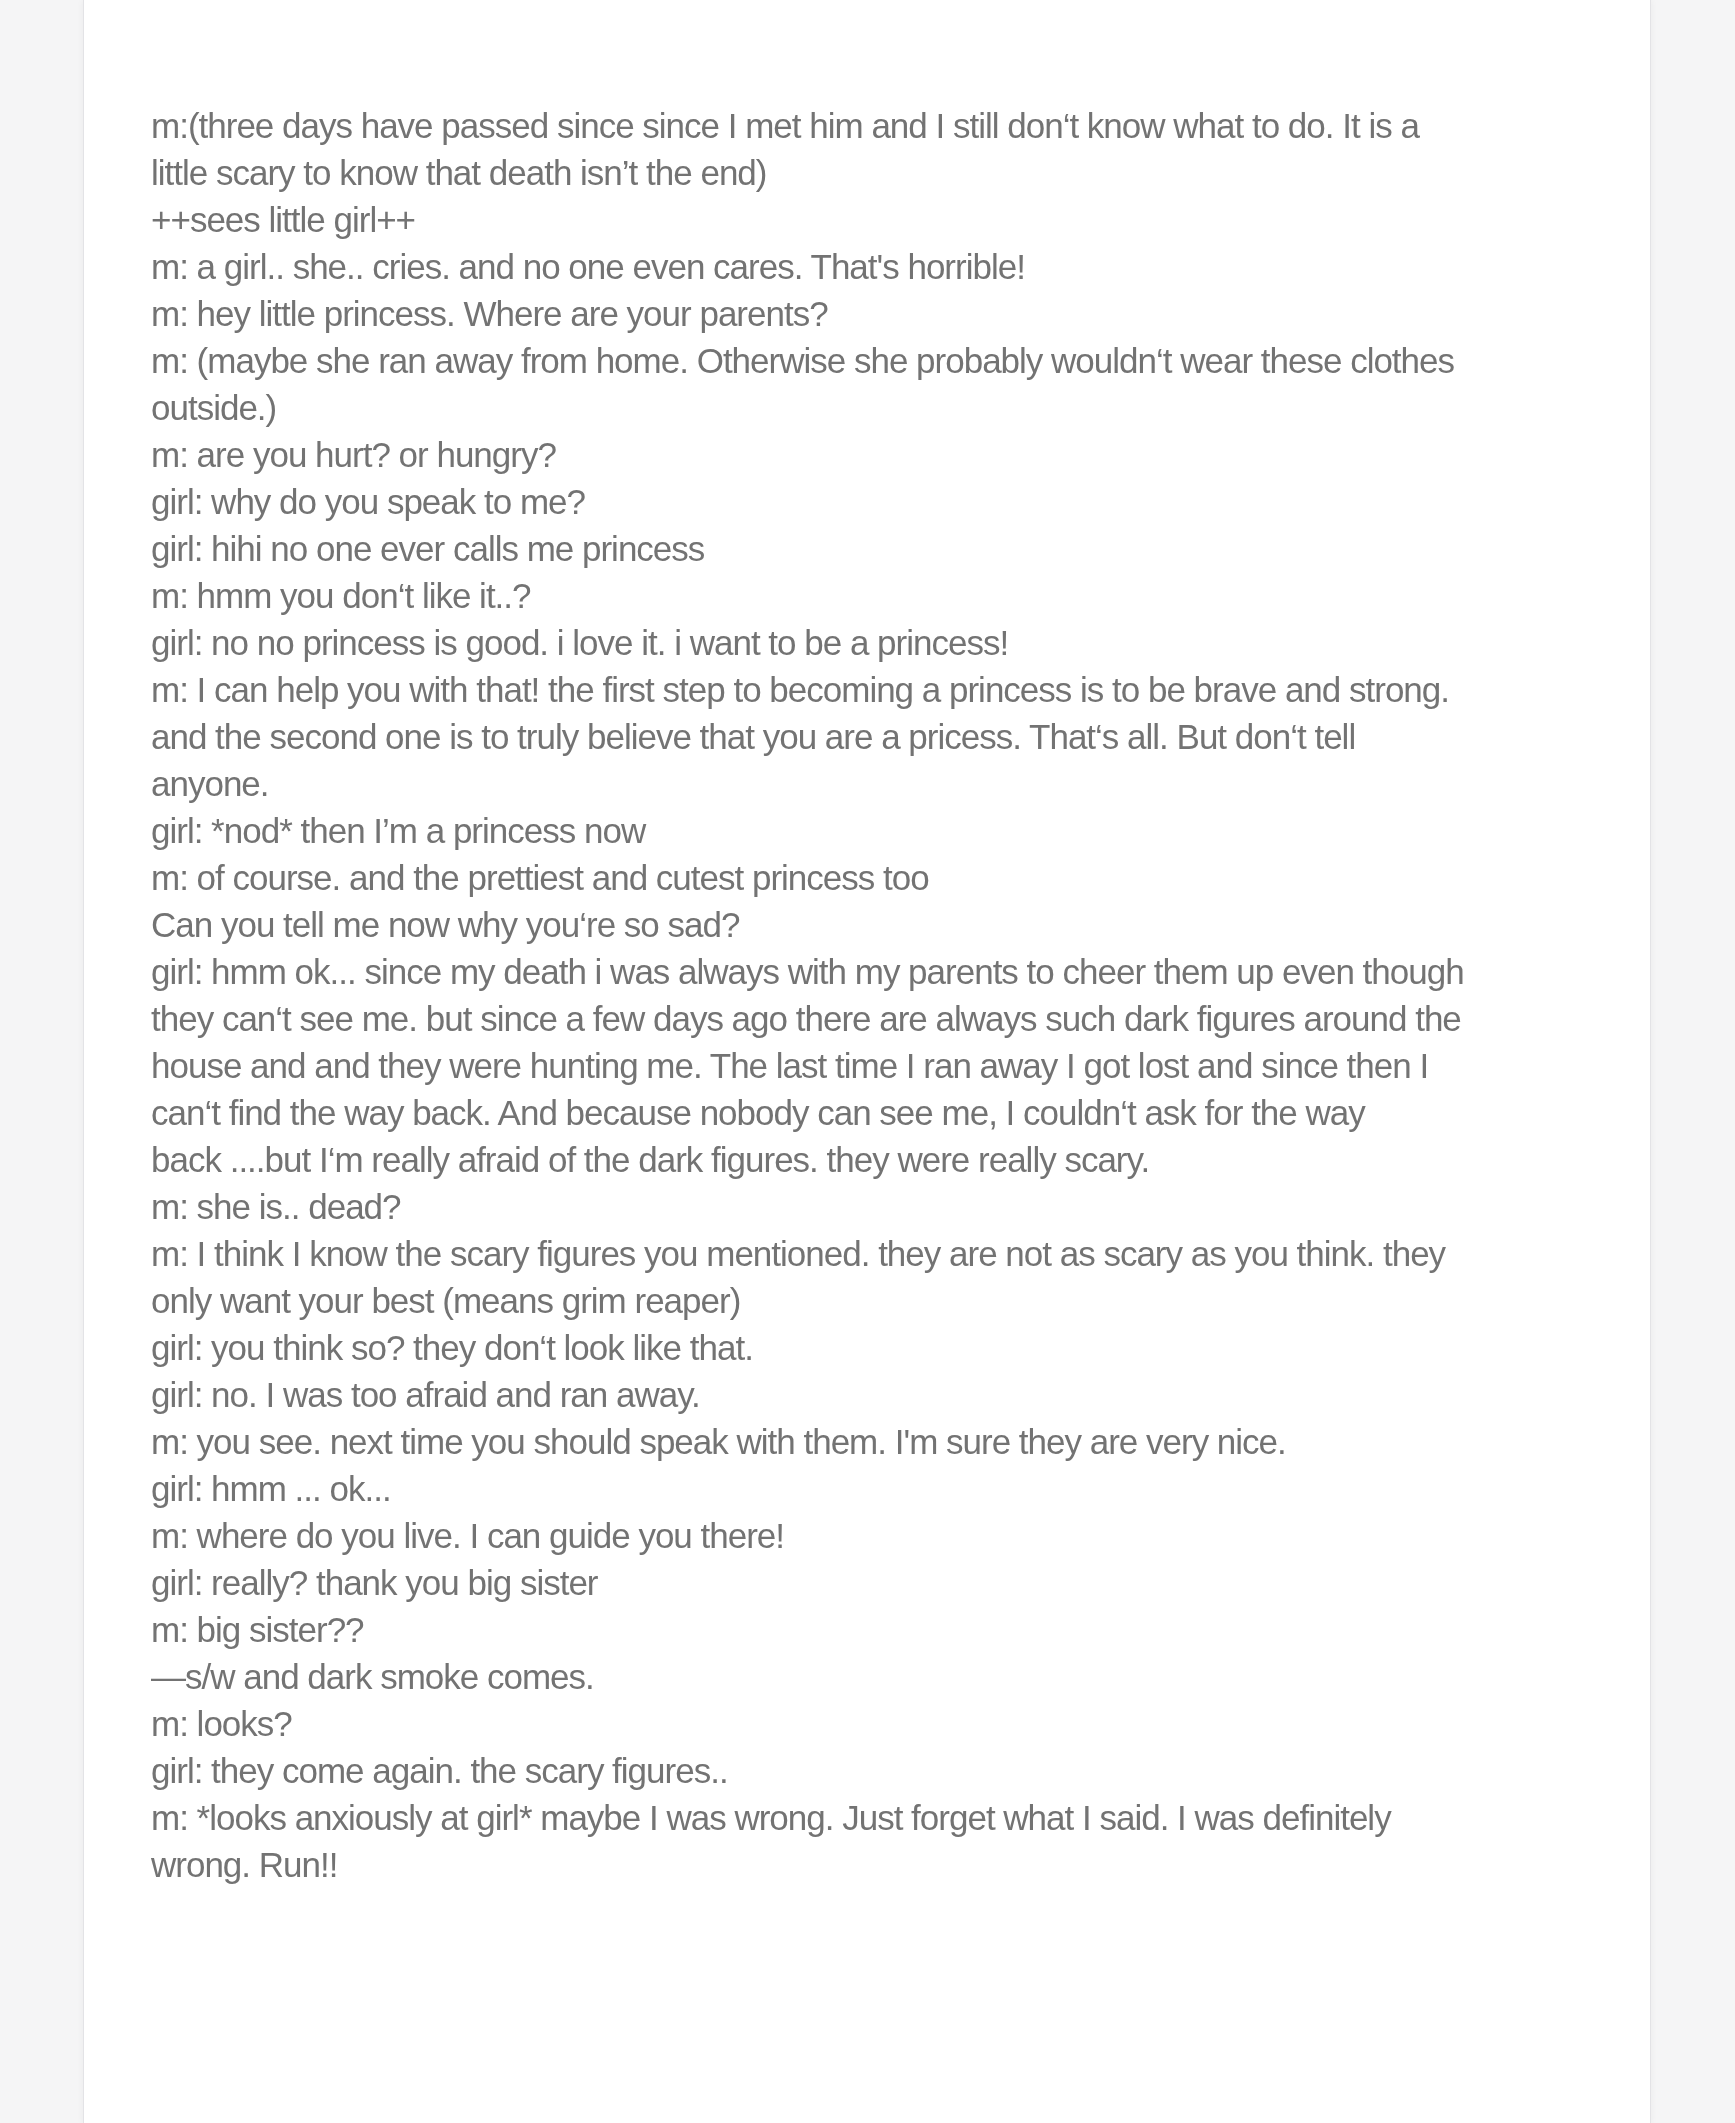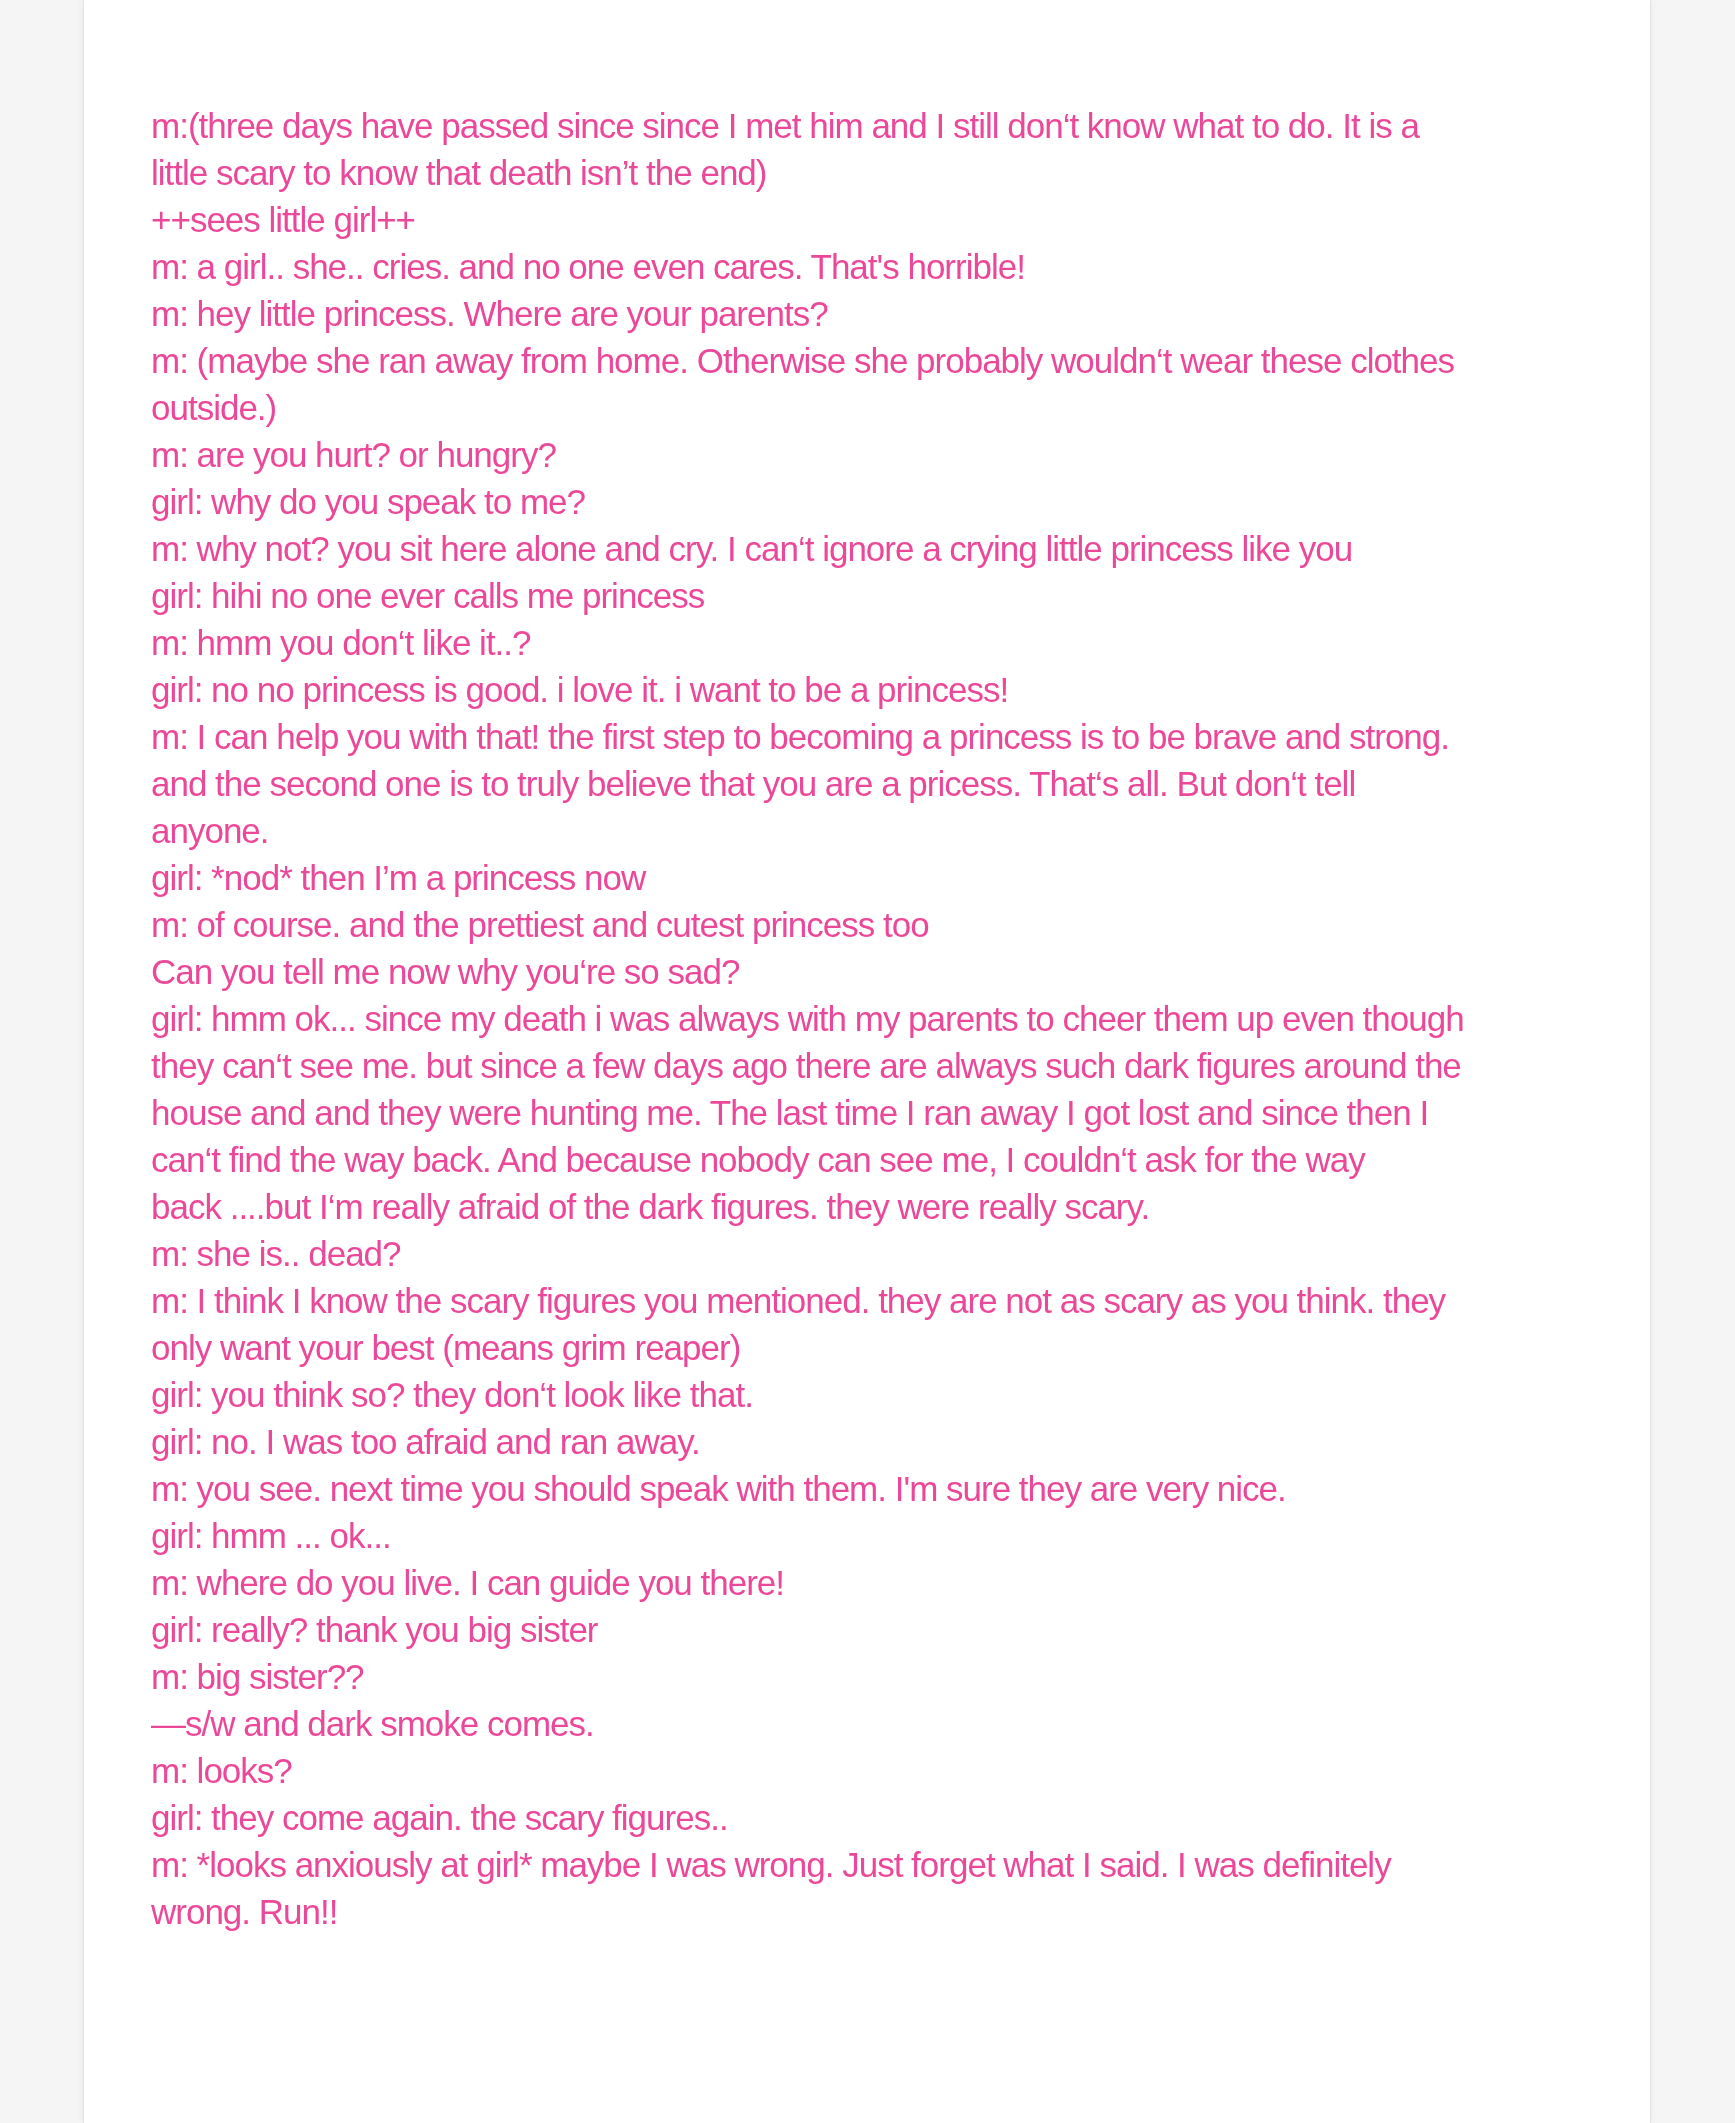--- a/index.html
+++ b/index.html
@@ -31,21 +31,21 @@
     border-left: 0.8px solid #e3e3e6;
     border-right: 0.8px solid #e3e3e6;
     box-shadow: 0 0 6.8px rgba(0,0,0,0.05);
     box-sizing: border-box;
   }
   .content {
     padding: 102px 66px 0 67px;
     font-size: 35px;
     line-height: 47px;
     letter-spacing: -1px;
-    color: #ec4899;
+    color: #737373;
   }
   .line {
     height: 47px;
     white-space: pre;
   }
 </style>
 </head>
 <body>
 
 <div class="gutter gutter-left"></div>
@@ -55,21 +55,20 @@
   <div class="content">
       <div class="line">m:(three days have passed since since I met him and I still don‘t know what to do. It is a</div>
       <div class="line">little scary to know that death isn’t the end)</div>
       <div class="line">++sees little girl++</div>
       <div class="line">m: a girl.. she.. cries. and no one even cares. That's horrible!</div>
       <div class="line">m: hey little princess. Where are your parents?</div>
       <div class="line">m: (maybe she ran away from home. Otherwise she probably wouldn‘t wear these clothes</div>
       <div class="line">outside.)</div>
       <div class="line">m: are you hurt? or hungry?</div>
       <div class="line">girl: why do you speak to me?</div>
-      <div class="line">m: why not? you sit here alone and cry. I can‘t ignore a crying little princess like you</div>
       <div class="line">girl: hihi no one ever calls me princess</div>
       <div class="line">m: hmm you don‘t like it..?</div>
       <div class="line">girl: no no princess is good. i love it. i want to be a princess!</div>
       <div class="line">m: I can help you with that! the first step to becoming a princess is to be brave and strong.</div>
       <div class="line">and the second one is to truly believe that you are a pricess. That‘s all. But don‘t tell</div>
       <div class="line">anyone.</div>
       <div class="line">girl: *nod* then I’m a princess now</div>
       <div class="line">m: of course. and the prettiest and cutest princess too</div>
       <div class="line">Can you tell me now why you‘re so sad?</div>
       <div class="line">girl: hmm ok... since my death i was always with my parents to cheer them up even though</div>

